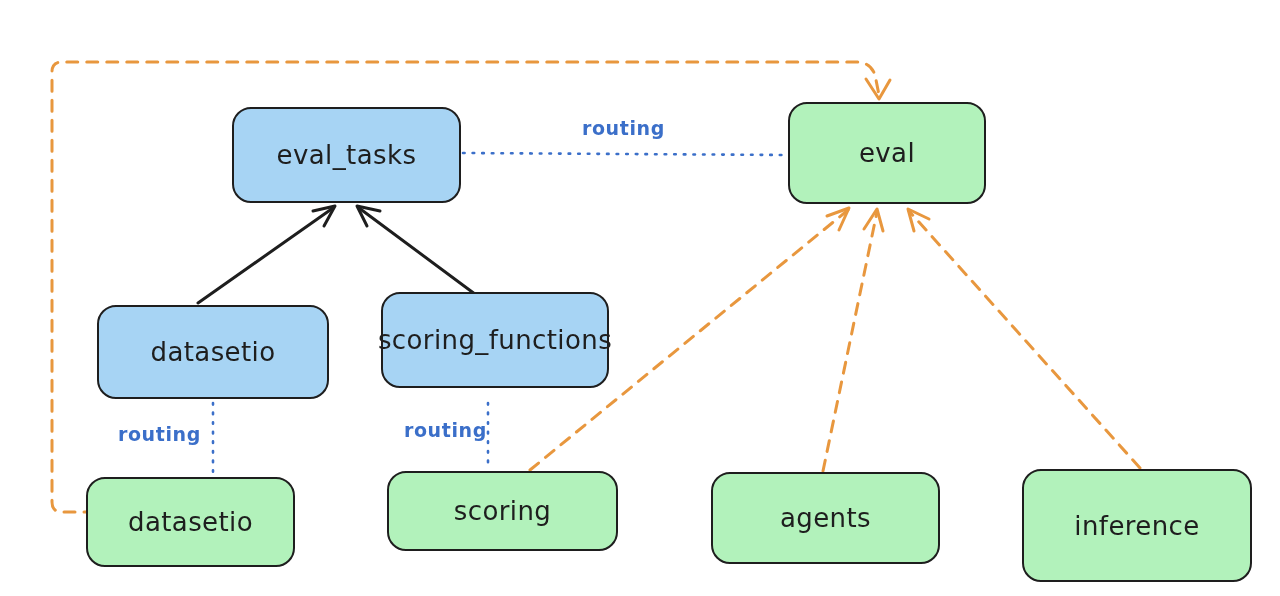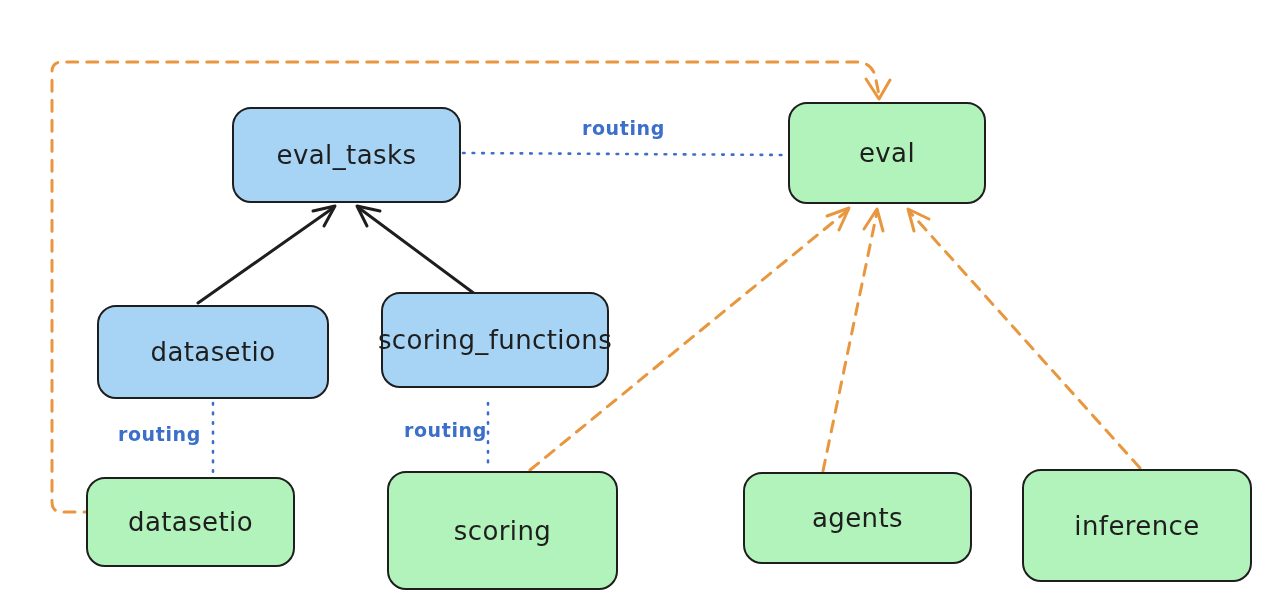--- a/index.html
+++ b/index.html
@@ -80,25 +80,25 @@
   </div>
 
   <div class="node api" style="left:381px;top:292px;width:228px;height:96px;">
     <span>scoring_functions</span>
   </div>
 
   <div class="node provider" style="left:86px;top:477px;width:209px;height:90px;">
     <span>datasetio</span>
   </div>
 
-  <div class="node provider" style="left:387px;top:471px;width:231px;height:119px;justify-content:center;">
+  <div class="node provider" style="left:387px;top:471px;width:231px;height:80px;justify-content:center;">
     <span>scoring</span>
   </div>
 
-  <div class="node provider" style="left:711px;top:472px;width:229px;height:92px;margin-left:32px;">
+  <div class="node provider" style="left:711px;top:472px;width:229px;height:92px;">
     <span>agents</span>
   </div>
 
   <div class="node provider" style="left:1022px;top:469px;width:230px;height:113px;">
     <span>inference</span>
   </div>
 
   <div class="edge-label" style="left:582px;top:117px;">routing</div>
   <div class="edge-label" style="left:118px;top:423px;">routing</div>
   <div class="edge-label" style="left:404px;top:419px;">routing</div>

